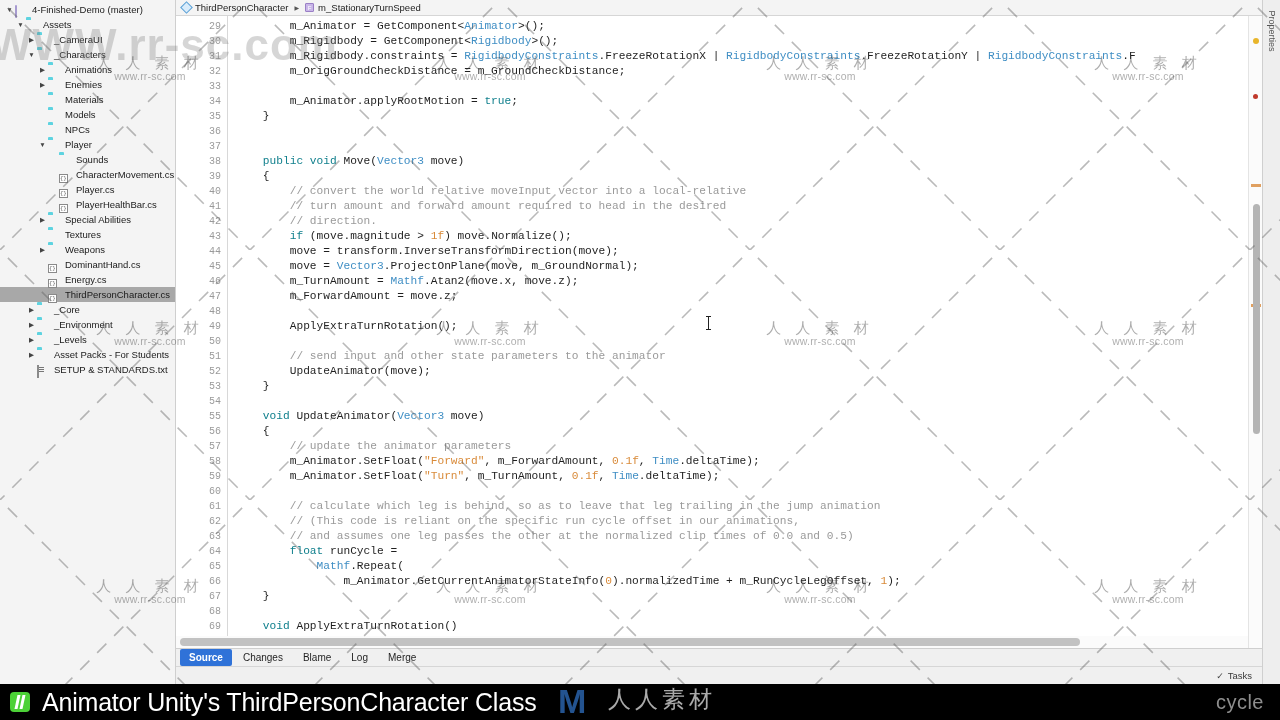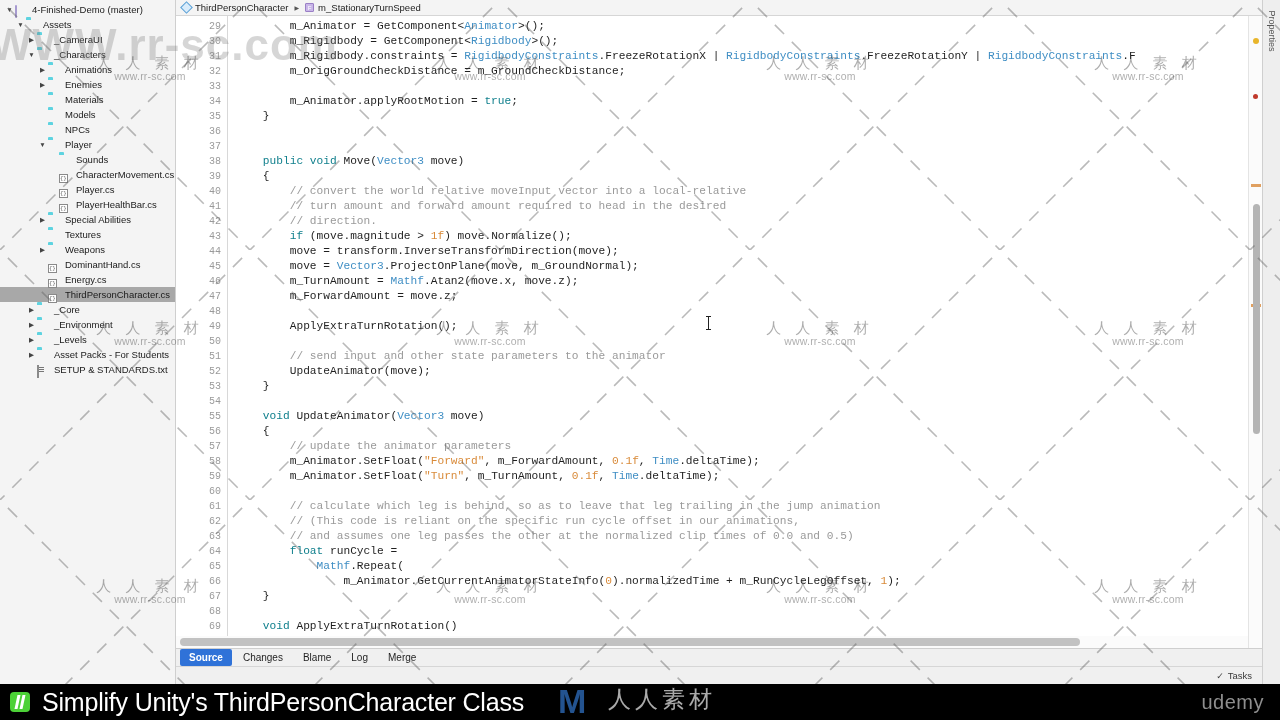--- a/index.html
+++ b/index.html
@@ -698,19 +698,19 @@
         <div class="wm-url">www.rr-sc.com</div>
       </div>
       <div class="wm-x" style="left: 1088px; top: 578px; width: 120px;">
         <div class="wm-cn">人 人 素 材</div>
         <div class="wm-url">www.rr-sc.com</div>
       </div>
     </div>
 
   <div id="titlebar">
     <div id="green-ic"></div>
-    <div id="title-text">Simplify Unity's ThirdPersonCharacter Class</div>
+    <div id="title-text">Animator Unity's ThirdPersonCharacter Class</div>
     <div id="blue-swoosh">M</div>
     <div id="wm-bottom-cn">人人素材</div>
-    <div id="udemy-logo">udemy</div>
+    <div id="udemy-logo">cycle</div>
   </div>
 
 </div>
 
 </body></html>

